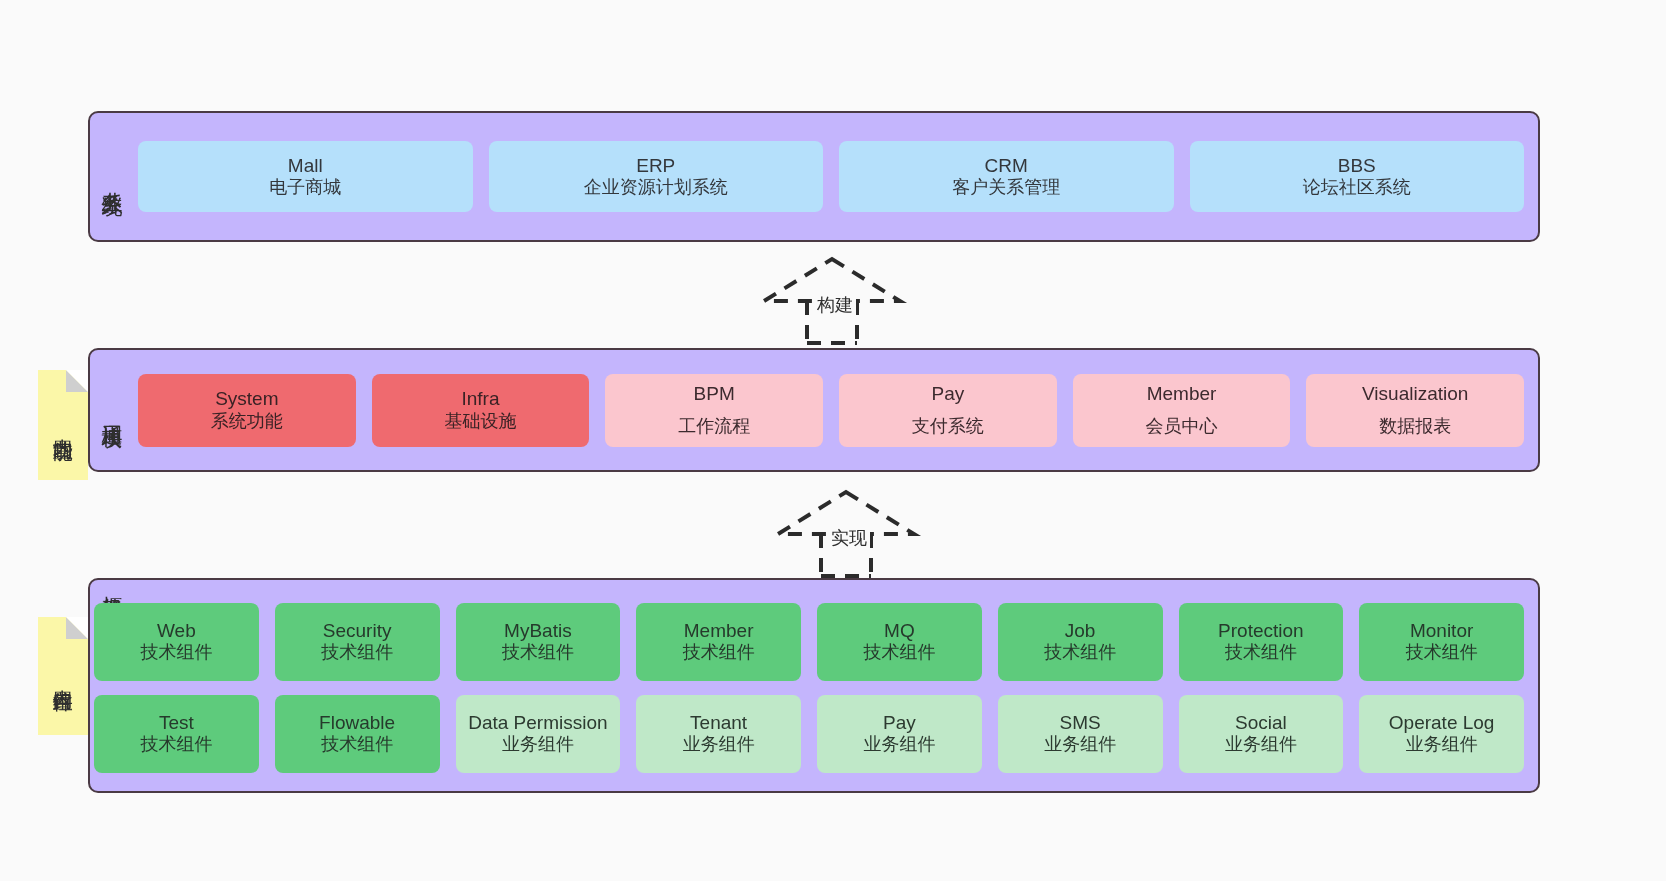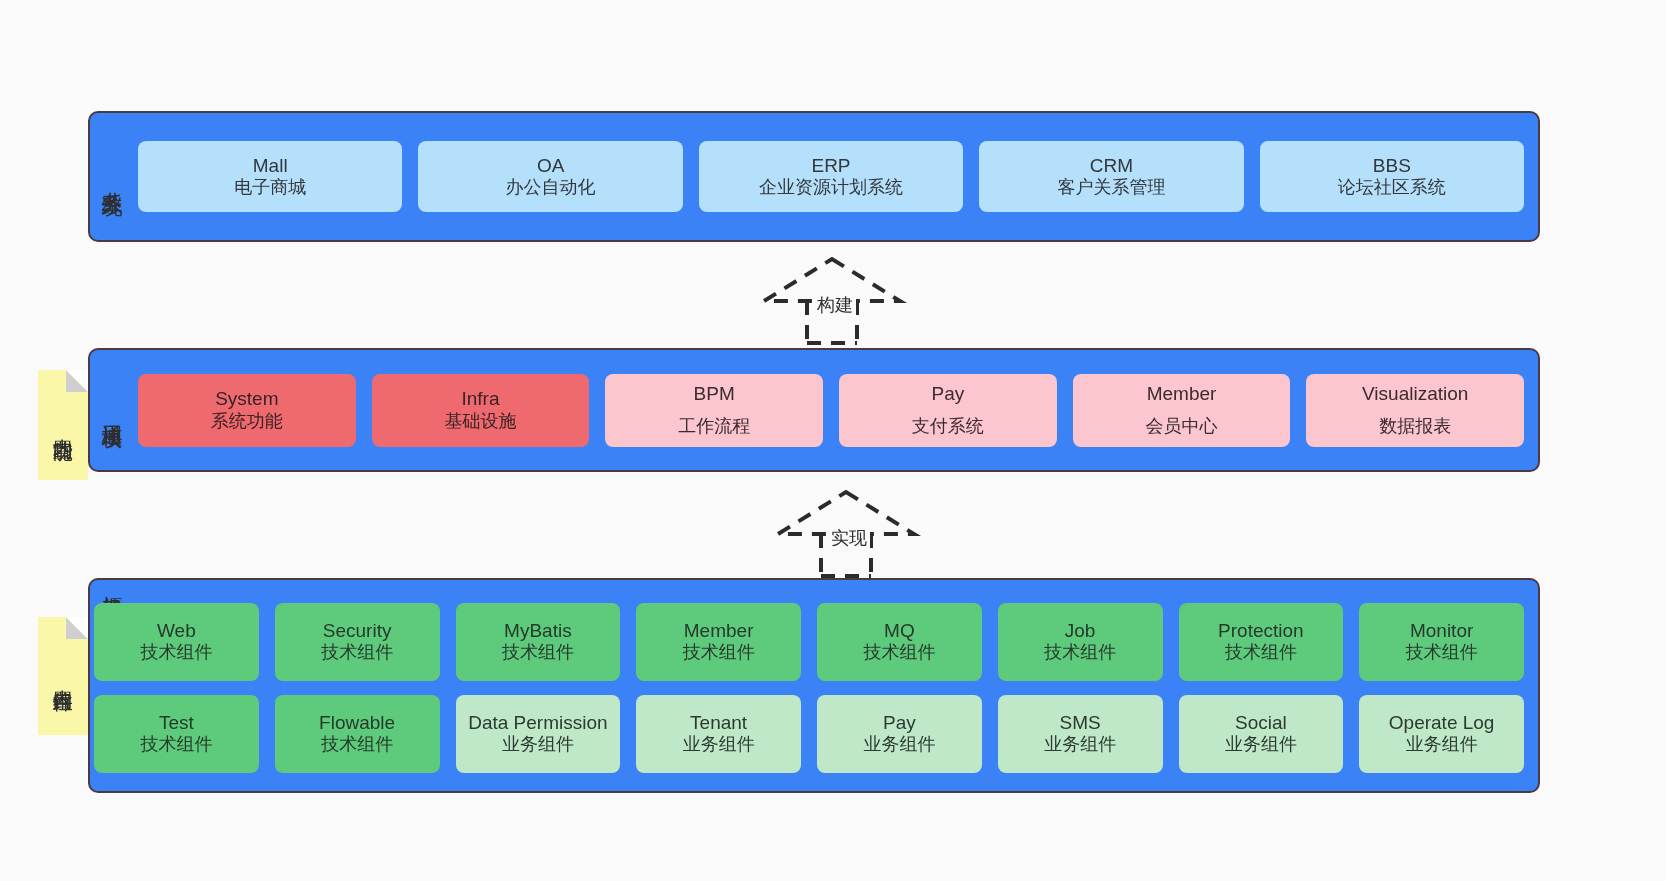--- a/index.html
+++ b/index.html
@@ -20,21 +20,21 @@
   #canvas {
     position: absolute;
     left: 0; top: 0;
     width: 1666px;
     height: 881px;
   }
 
   
   .layer {
     position: absolute;
-    background: #3b82f6;
+    background: #c4b5fd;
     border: 2px solid #4a3a44;
     border-radius: 10px;
     box-sizing: border-box;
     display: flex;
     flex-direction: row;
     align-items: stretch;
   }
 
   .layer-title {
     flex: 0 0 auto;
@@ -162,24 +162,20 @@
 
   <div class="layer" id="layer-business">
     <div class="layer-title">业务系统</div>
     <div class="layer-body">
       <div class="card-row">
         <div class="card blue">
           <span class="c-title">Mall</span>
           <span class="c-sub">电子商城</span>
         </div>
         <div class="card blue">
-          <span class="c-title">OA</span>
-          <span class="c-sub">办公自动化</span>
-        </div>
-        <div class="card blue">
           <span class="c-title">ERP</span>
           <span class="c-sub">企业资源计划系统</span>
         </div>
         <div class="card blue">
           <span class="c-title">CRM</span>
           <span class="c-sub">客户关系管理</span>
         </div>
         <div class="card blue">
           <span class="c-title">BBS</span>
           <span class="c-sub">论坛社区系统</span>

